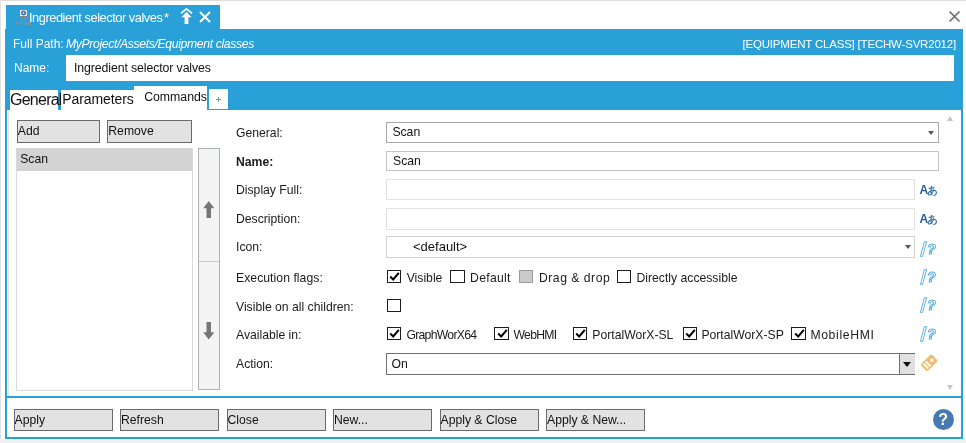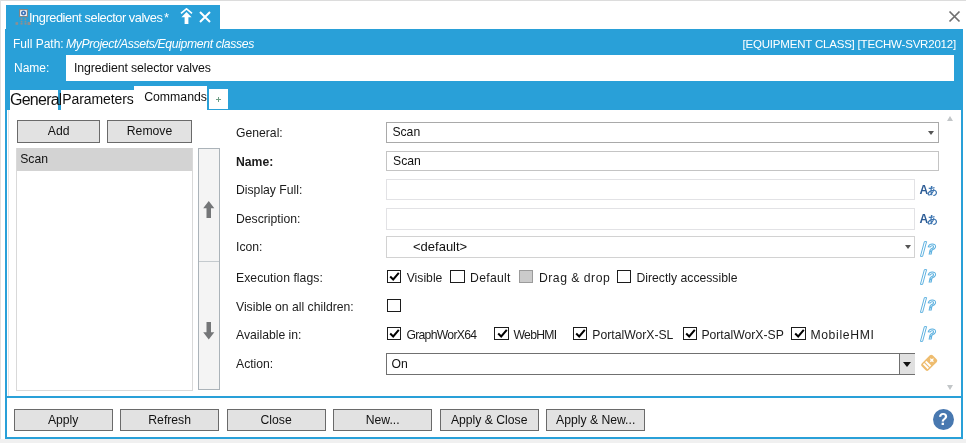--- a/index.html
+++ b/index.html
@@ -1,18 +1,18 @@
 <!DOCTYPE html>
 <html><head><meta charset="utf-8"><style>
 *{margin:0;padding:0;box-sizing:border-box}
 html,body{width:966px;height:443px;background:#fff;font-family:"Liberation Sans",sans-serif;overflow:hidden}
 .abs{position:absolute}
 .lbl{position:absolute;font-size:12.2px;color:#1b1b1b;line-height:14px;white-space:nowrap}
 .cb{position:absolute;width:14.4px;height:13.6px;background:#fff;border:1.6px solid #1c1c1c}
-.btn{position:absolute;background:#e2e2e2;border:1.5px solid #6a6a6a;font-size:12.2px;color:#111;text-align:center}
+.btn{position:absolute;background:#e2e2e2;border:1.5px solid #6a6a6a;font-size:12.2px;color:#111;text-align:left}
 </style></head>
 <body>
 <div class="abs" style="left:0;top:0;width:966px;height:443px;background:#fff">
 
 <div class="abs" style="left:0;top:0;width:966px;height:1px;background:#dcdcdc"></div>
 <div class="abs" style="left:0;top:0;width:1px;height:443px;background:#e0e0e0"></div>
 
 <svg class="abs" style="left:948px;top:10px" width="13" height="13" viewBox="0 0 13 13">
       <path d="M1.5 1.5 L11.5 11.5 M11.5 1.5 L1.5 11.5" stroke="#6f6f6f" stroke-width="1.7"></path>
     </svg>

